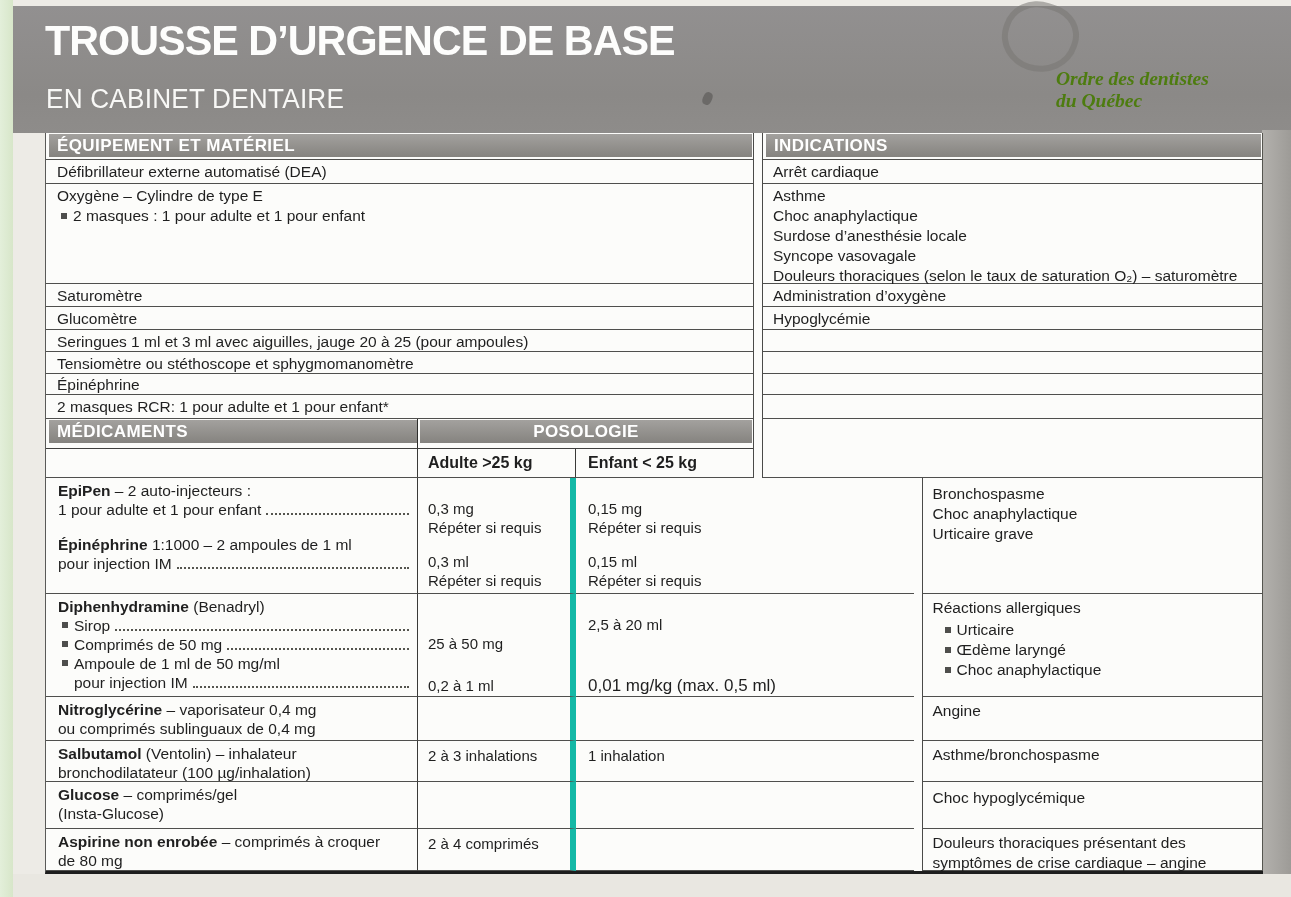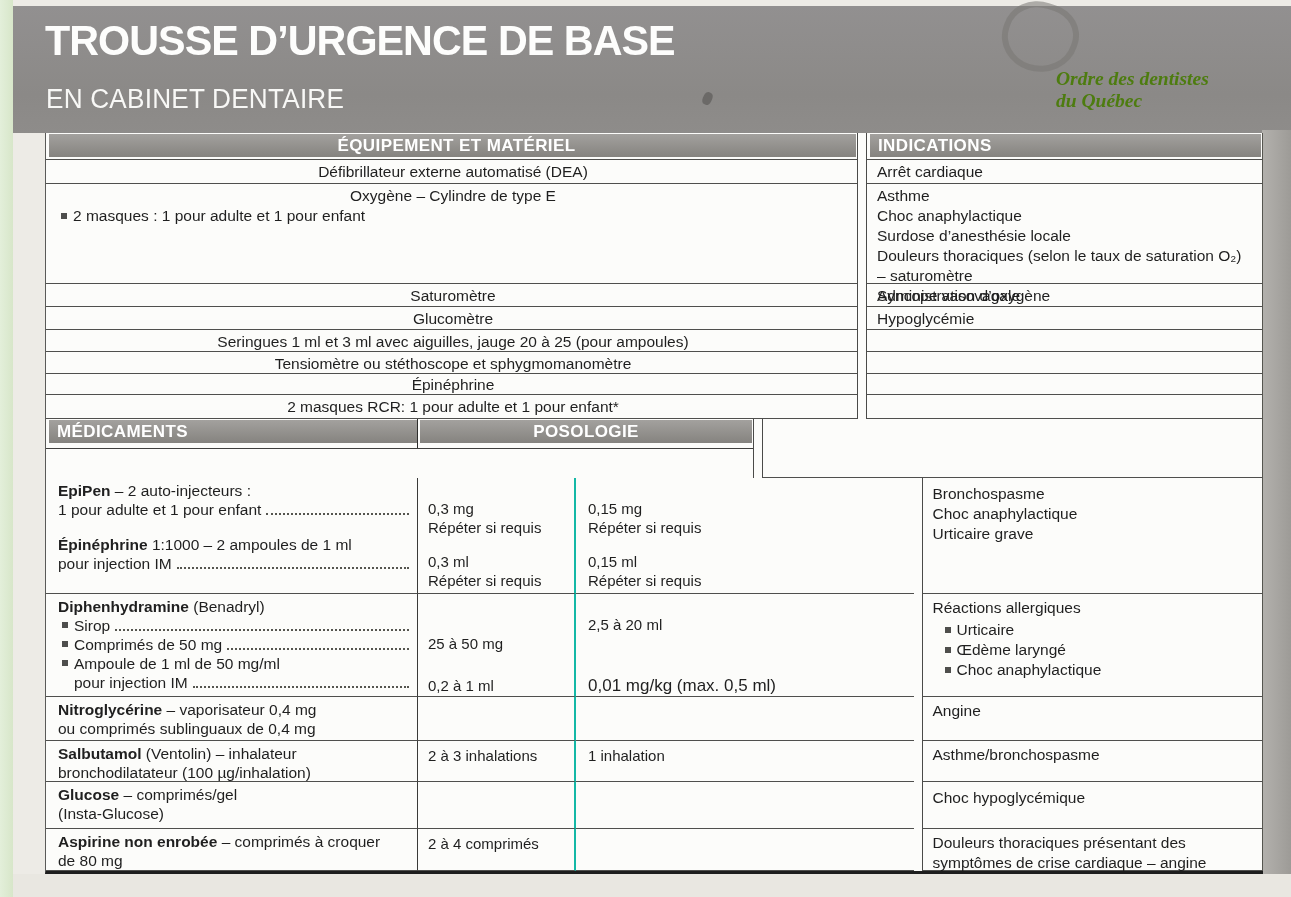--- a/index.html
+++ b/index.html
@@ -19,22 +19,22 @@
     letter-spacing:-1px;transform:scaleX(.96);transform-origin:left;white-space:nowrap;}
   .subtitle{position:absolute;left:46px;top:84px;font-size:27px;color:#f8f8f6;
     letter-spacing:.2px;transform:scaleX(.97);transform-origin:left;}
   .org{position:absolute;left:1056px;top:68px;font-family:"Liberation Serif",serif;
     font-style:italic;font-weight:bold;font-size:19.5px;line-height:1.12;color:#4d7c0f;}
 
   
   .table-wrap{position:absolute;left:45px;top:133px;width:1217px;background:#fcfcfa;
     border-left:1px solid #5a5a58;border-bottom:3px solid #1d1d1d;}
   .trow{display:flex;}
-  .lcell{width:812px;box-sizing:border-box;border-right:1px solid #4a4a48;
-    border-bottom:1px solid #4f4f4d;padding:2px 8px 0 11px;font-size:15.5px;line-height:20px;text-align:center;}
+  .lcell{width:708px;box-sizing:border-box;border-right:1px solid #4a4a48;
+    border-bottom:1px solid #4f4f4d;padding:2px 8px 0 11px;font-size:15.5px;line-height:20px;}
   .gapcol{width:8px;}
   .icell{flex:1;box-sizing:border-box;border-left:1px solid #4a4a48;border-right:1px solid #55554f;
     border-bottom:1px solid #4f4f4d;padding:2px 8px 0 10px;font-size:15.5px;line-height:20px;}
   
   .h-bar .lcell,.h-bar .icell{height:27px;padding-top:0;}
   .h24 .lcell,.h24 .icell{height:24px;}
   .h100 .lcell,.h100 .icell{height:100px;}
   .h23 .lcell,.h23 .icell{height:23px;}
   .h22 .lcell,.h22 .icell{height:22px;}
   .h21 .lcell,.h21 .icell{height:21px;padding-top:1px;}
@@ -52,21 +52,21 @@
   .band-pos{flex:1;}
   .band-pos .bar{text-align:center;padding-left:0;margin-left:2px;}
   .col-headers{display:flex;height:29px;box-sizing:border-box;border-bottom:1px solid #4f4f4d;
     font-weight:bold;font-size:16px;}
   .ch-name{width:372px;box-sizing:border-box;border-right:1px solid #3a3a38;}
   .ch-adult{width:158px;box-sizing:border-box;border-right:1px solid #3a3a38;padding:5px 0 0 10px;}
   .ch-child{flex:1;padding:5px 0 0 12px;}
   .mrow{display:flex;}
   .mname{width:372px;box-sizing:border-box;border-right:1px solid #3a3a38;border-bottom:1px solid #4f4f4d;
     padding:3px 6px 0 12px;font-size:15.5px;line-height:19px;}
-  .madult{width:158px;box-sizing:border-box;border-right:2px solid #14b8a6;border-bottom:1px solid #4f4f4d;
+  .madult{width:158px;box-sizing:border-box;border-right:6px solid #14b8a6;border-bottom:1px solid #4f4f4d;
     padding:3px 4px 0 10px;font-size:15px;line-height:19px;}
   .mchild{flex:1;box-sizing:border-box;border-bottom:1px solid #4f4f4d;
     padding:3px 4px 0 12px;font-size:15px;line-height:19px;}
   .mh116 .mname,.mh116 .madult,.mh116 .mchild,.mh116 .icell{height:116px;}
   .mh103 .mname,.mh103 .madult,.mh103 .mchild,.mh103 .icell{height:103px;}
   .mh44 .mname,.mh44 .madult,.mh44 .mchild,.mh44 .icell{height:44px;}
   .mh41 .mname,.mh41 .madult,.mh41 .mchild,.mh41 .icell{height:41px;}
   .mh47 .mname,.mh47 .madult,.mh47 .mchild,.mh47 .icell{height:47px;}
   .mh42 .mname,.mh42 .madult,.mh42 .mchild,.mh42 .icell{height:42px;}
   .group-ind{height:59px;}
@@ -124,22 +124,22 @@
         <div class="bullet-line">
           <span class="sq"></span>
           <span>2 masques : 1 pour adulte et 1 pour enfant</span>
         </div>
       </div>
       <div class="gapcol"></div>
       <div class="icell">
         <div>Asthme</div>
         <div>Choc anaphylactique</div>
         <div>Surdose d’anesthésie locale</div>
+        <div>Syncope vasovagale</div>
         <div>Douleurs thoraciques (selon le taux de saturation O₂) – saturomètre</div>
-        <div>Syncope vasovagale</div>
       </div>
     </div>
 
     <div class="trow h23">
       <div class="lcell">Saturomètre</div>
       <div class="gapcol"></div>
       <div class="icell">
         <div>Administration d’oxygène</div>
       </div>
     </div>
@@ -178,20 +178,25 @@
 
     <div class="trow">
       <div class="left-stack">
         <div class="meds-band">
           <div class="band-name">
             <div class="bar">MÉDICAMENTS</div>
           </div>
           <div class="band-pos">
             <div class="bar">POSOLOGIE</div>
           </div>
+        </div>
+        <div class="col-headers">
+          <div class="ch-name"></div>
+          <div class="ch-adult">Adulte &gt;25 kg</div>
+          <div class="ch-child">Enfant &lt; 25 kg</div>
         </div>
       </div>
       <div class="gapcol"></div>
       <div class="icell group-ind"></div>
     </div>
 
     <div class="mrow mh116">
       <div class="mname">
         <div><b>EpiPen</b><span> – 2 auto-injecteurs :</span></div>
         <div class="leaderline">

